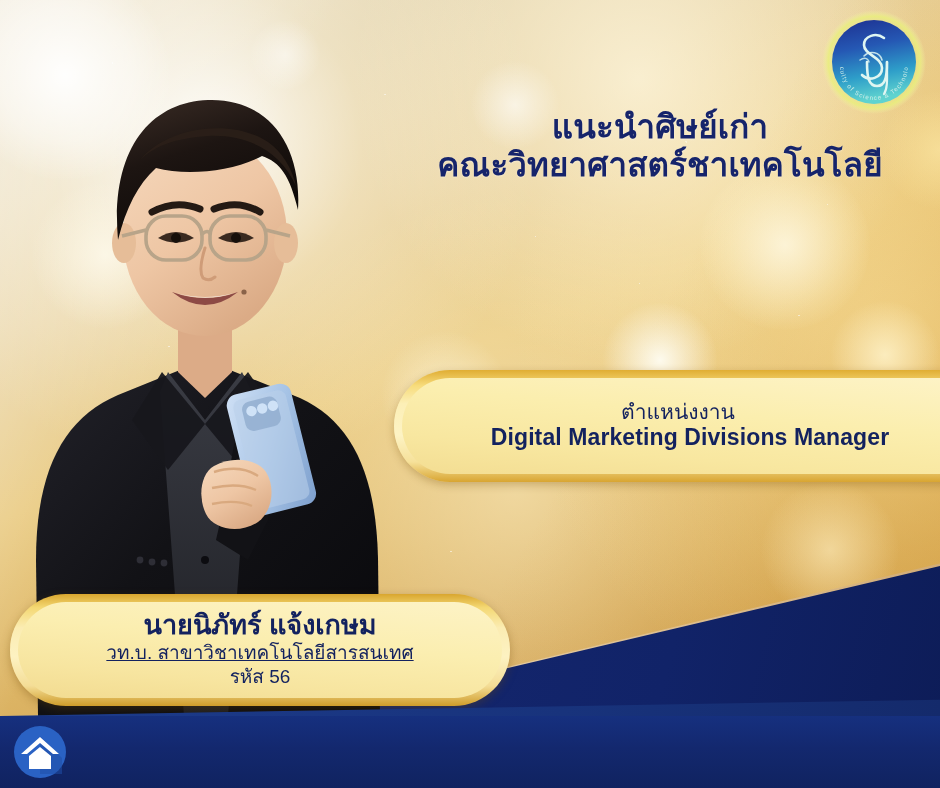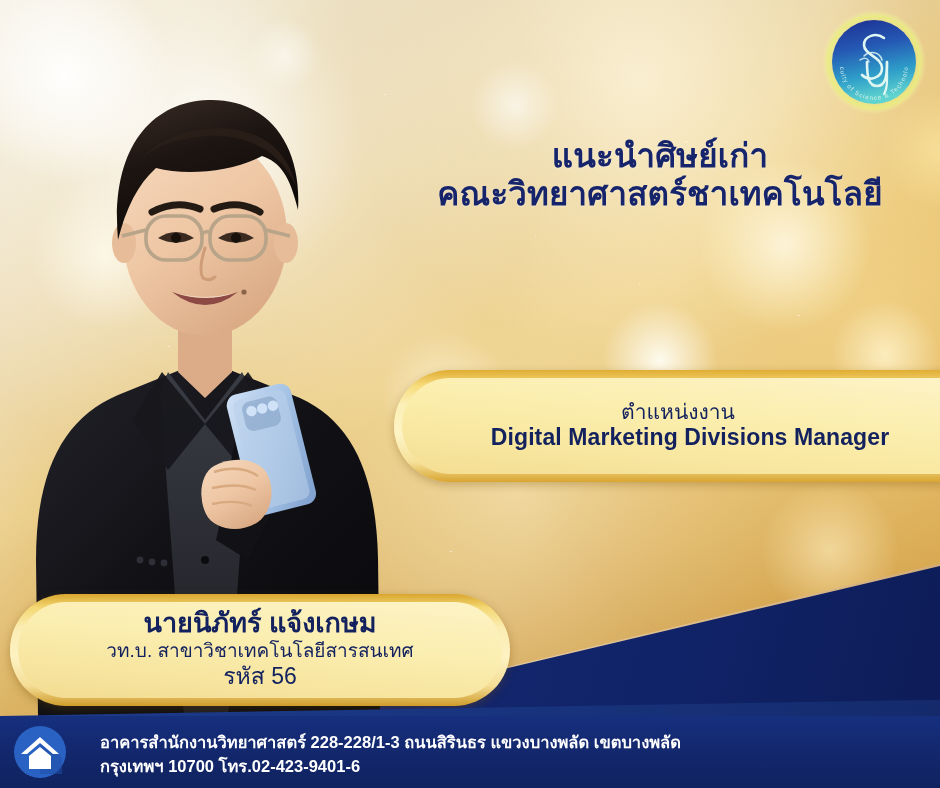--- a/index.html
+++ b/index.html
@@ -122,21 +122,20 @@
   .logo{
     position:absolute;right:12px;top:8px;width:108px;height:108px;
   }
 
   
   .headline{
     position:absolute;left:380px;top:108px;width:560px;
     text-align:center;color:#16246b;
     font-weight:bold;line-height:1.14;
     text-shadow:0 1px 2px rgba(255,255,255,.35);
-    margin-top:29px;
   }
   .headline .l1{font-size:33px;display:block;letter-spacing:.2px;}
   .headline .l2{font-size:33px;display:block;letter-spacing:.2px;}
   .subhead{
     position:absolute;left:380px;top:250px;width:560px;
     text-align:center;color:#16246b;font-size:27px;font-weight:bold;
     text-shadow:0 1px 2px rgba(255,255,255,.3);
   }
 
   
@@ -166,22 +165,22 @@
     margin-top:24px;
   }
   .name-card-inner{
     position:absolute;inset:8px;
     border-radius:48px;
     background:linear-gradient(185deg,#fdf3c6 0%,#fbeeb0 42%,#f7e5a0 74%,#f2db90 100%);
     display:flex;flex-direction:column;align-items:center;justify-content:center;
     color:#13225f;
   }
   .name-line1{font-size:27px;font-weight:bold;line-height:1.18;}
-  .name-line2{font-size:19px;line-height:1.2;}
-  .name-line3{font-size:23px;line-height:1.3;text-align:right;}
+  .name-line2{font-size:19px;line-height:1.2;text-decoration:underline;}
+  .name-line3{font-size:19px;line-height:1.3;text-align:right;}
 
   
   .footer-icon{
     position:absolute;left:12px;bottom:8px;width:56px;height:56px;
   }
   .footer-text{
     position:absolute;left:100px;bottom:9px;width:810px;
     color:#ffffff;font-size:16.5px;font-weight:bold;line-height:1.45;
   }
   .footer-text div{white-space:nowrap;}
@@ -362,18 +361,14 @@
   <div class="navy-footer-top"></div>
   <div class="navy-footer"></div>
 
   <svg class="footer-icon" viewBox="0 0 56 56">
     <circle cx="28" cy="28" r="26" fill="#2a62c4"></circle>
     <path d="M 28 12 L 50 34 L 50 50 L 28 50 Z" fill="#1f4fa8" opacity=".55"></path>
     <path d="M 28 13 L 47 30 L 41 30 L 28 19 L 15 30 L 9 30 Z" fill="#ffffff"></path>
     <path d="M 17 32 L 28 23 L 39 32 L 39 45 L 17 45 Z" fill="#ffffff"></path>
   </svg>
 
-  <div class="footer-text">
-    <div>อาคารสำนักงานวิทยาศาสตร์ 228-228/1-3 ถนนสิรินธร แขวงบางพลัด เขตบางพลัด</div>
-    <div>กรุงเทพฯ 10700 โทร.02-423-9401-6</div>
-  </div>
 
 </div>
 
 </body></html>

